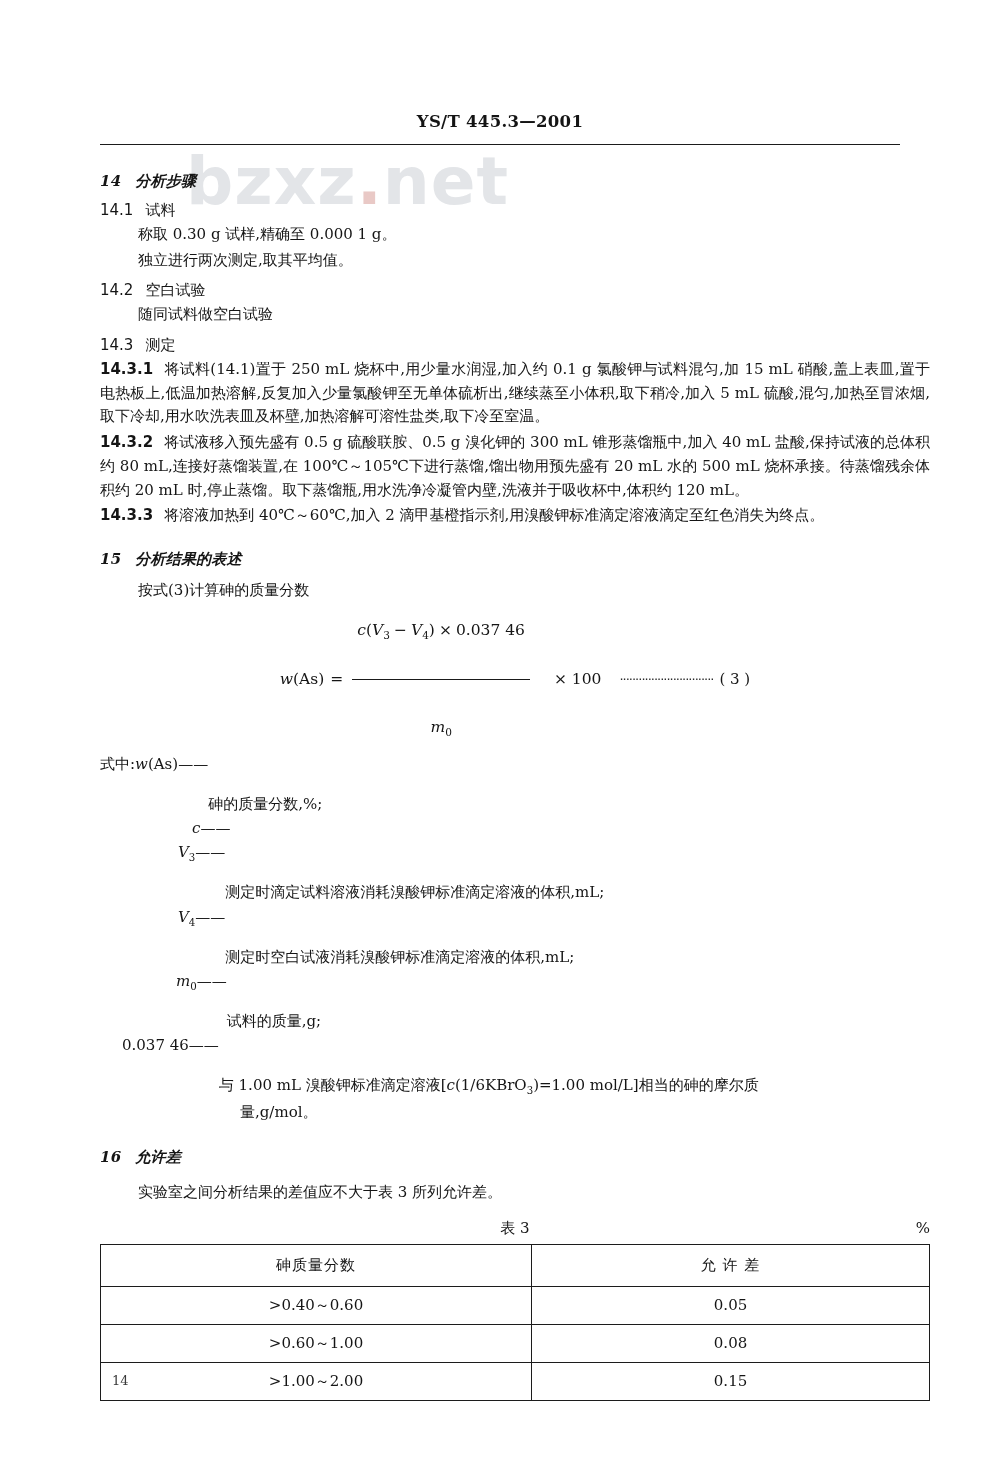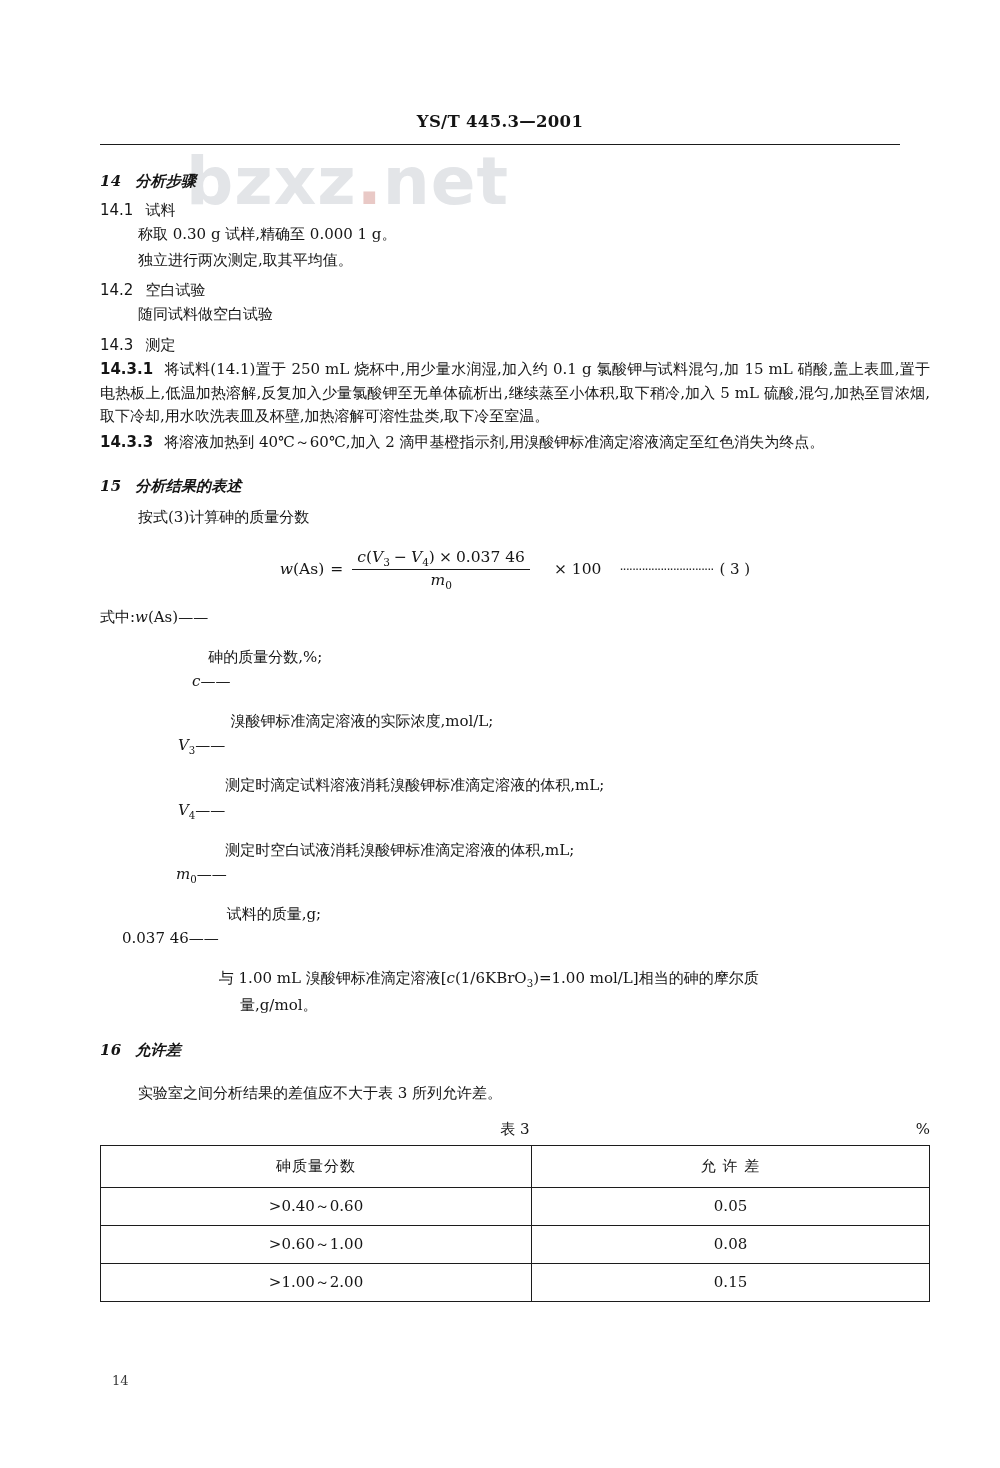--- a/index.html
+++ b/index.html
@@ -117,20 +117,21 @@
     font-style: italic;
     font-size: 15.5px;
   }
   .formula .roman { font-style: normal; }
   .frac {
     display: inline-flex;
     flex-direction: column;
     align-items: center;
     margin: 0 3px;
     vertical-align: middle;
+    gap: 37px;
   }
   .frac .top {
     padding: 0 5px 1px 5px;
     white-space: nowrap;
   }
   .frac .bar {
     width: 100%;
     border-top: 1.1px solid #1a1a1a;
   }
   .frac .bot {
@@ -228,20 +229,21 @@
     <div class="para indent">称取 0.30 g 试样,精确至 0.000 1 g。</div>
     <div class="para indent">独立进行两次测定,取其平均值。</div>
 
     <div class="h-sub"><span>14.2</span><span class="gap"></span><span>空白试验</span></div>
     <div class="para indent">随同试料做空白试验</div>
 
     <div class="h-sub"><span>14.3</span><span class="gap"></span><span>测定</span></div>
 
     <div class="para hang"><span class="lead">14.3.1</span><span class="lead"><span class="sp"></span></span><span>将试料(14.1)置于 250 mL 烧杯中,用少量水润湿,加入约 0.1 g 氯酸钾与试料混匀,加 15 mL 硝酸,盖上表皿,置于电热板上,低温加热溶解,反复加入少量氯酸钾至无单体硫析出,继续蒸至小体积,取下稍冷,加入 5 mL 硫酸,混匀,加热至冒浓烟,取下冷却,用水吹洗表皿及杯壁,加热溶解可溶性盐类,取下冷至室温。</span></div>
 
+    <div class="para hang"><span class="lead">14.3.2</span><span class="lead"><span class="sp"></span></span><span>将试液移入预先盛有 0.5 g 硫酸联胺、0.5 g 溴化钾的 300 mL 锥形蒸馏瓶中,加入 40 mL 盐酸,保持试液的总体积约 80 mL,连接好蒸馏装置,在 100℃～105℃下进行蒸馏,馏出物用预先盛有 20 mL 水的 500 mL 烧杯承接。待蒸馏残余体积约 20 mL 时,停止蒸馏。取下蒸馏瓶,用水洗净冷凝管内壁,洗液并于吸收杯中,体积约 120 mL。</span></div>
 
     <div class="para hang"><span class="lead">14.3.3</span><span class="lead"><span class="sp"></span></span><span>将溶液加热到 40℃～60℃,加入 2 滴甲基橙指示剂,用溴酸钾标准滴定溶液滴定至红色消失为终点。</span></div>
 
     <div class="h-clause" style="margin-top:22px;"><span class="num">15</span><span class="gap"></span><span>分析结果的表述</span></div>
 
     <div class="para indent" style="margin-top:10px;">按式(3)计算砷的质量分数</div>
 
     <div class="formula-row">
       <span class="formula">
         <span>w</span>
@@ -258,21 +260,20 @@
       <span class="eqnum">( 3 )</span>
     </div>
 
     <div class="defs">
       <div class="def-row d1">
         <span class="sym"><span class="roman">式中:</span><span>w</span><span class="roman">(As)</span><span class="roman">——</span></span>
         <span class="txt">砷的质量分数,%;</span>
       </div>
       <div class="def-row d2">
         <span class="sym"><span>c</span><span class="roman">——</span></span>
-        <span class="txt">溴酸钾标准滴定溶液的实际浓度,mol/L;</span>
       </div>
       <div class="def-row d3">
         <span class="sym"><span>V</span><sub class="roman">3</sub><span class="roman">——</span></span>
         <span class="txt">测定时滴定试料溶液消耗溴酸钾标准滴定溶液的体积,mL;</span>
       </div>
       <div class="def-row d4">
         <span class="sym"><span>V</span><sub class="roman">4</sub><span class="roman">——</span></span>
         <span class="txt">测定时空白试液消耗溴酸钾标准滴定溶液的体积,mL;</span>
       </div>
       <div class="def-row d5">
@@ -281,21 +282,21 @@
       </div>
       <div class="def-row d6">
         <span class="sym"><span class="roman">0.037 46</span><span class="roman">——</span></span>
         <span class="txt"><span>与 1.00 mL 溴酸钾标准滴定溶液[</span><span style="font-style:italic;">c</span><span>(1/6KBrO</span><sub>3</sub><span>)=1.00 mol/L]相当的砷的摩尔质</span></span>
       </div>
       <div class="def-cont">量,g/mol。</div>
     </div>
 
     <div class="h-clause" style="margin-top:24px;"><span class="num">16</span><span class="gap"></span><span>允许差</span></div>
 
-    <div class="para indent" style="margin-top:22px;">实验室之间分析结果的差值应不大于表 3 所列允许差。</div>
+    <div class="para indent" style="margin-top:14px;">实验室之间分析结果的差值应不大于表 3 所列允许差。</div>
 
     <div class="table-cap">
       <span>表 3</span>
       <span class="table-unit">%</span>
     </div>
 
     <table class="tbl">
       <thead>
         <tr>
           <th class="col1">砷质量分数</th>

